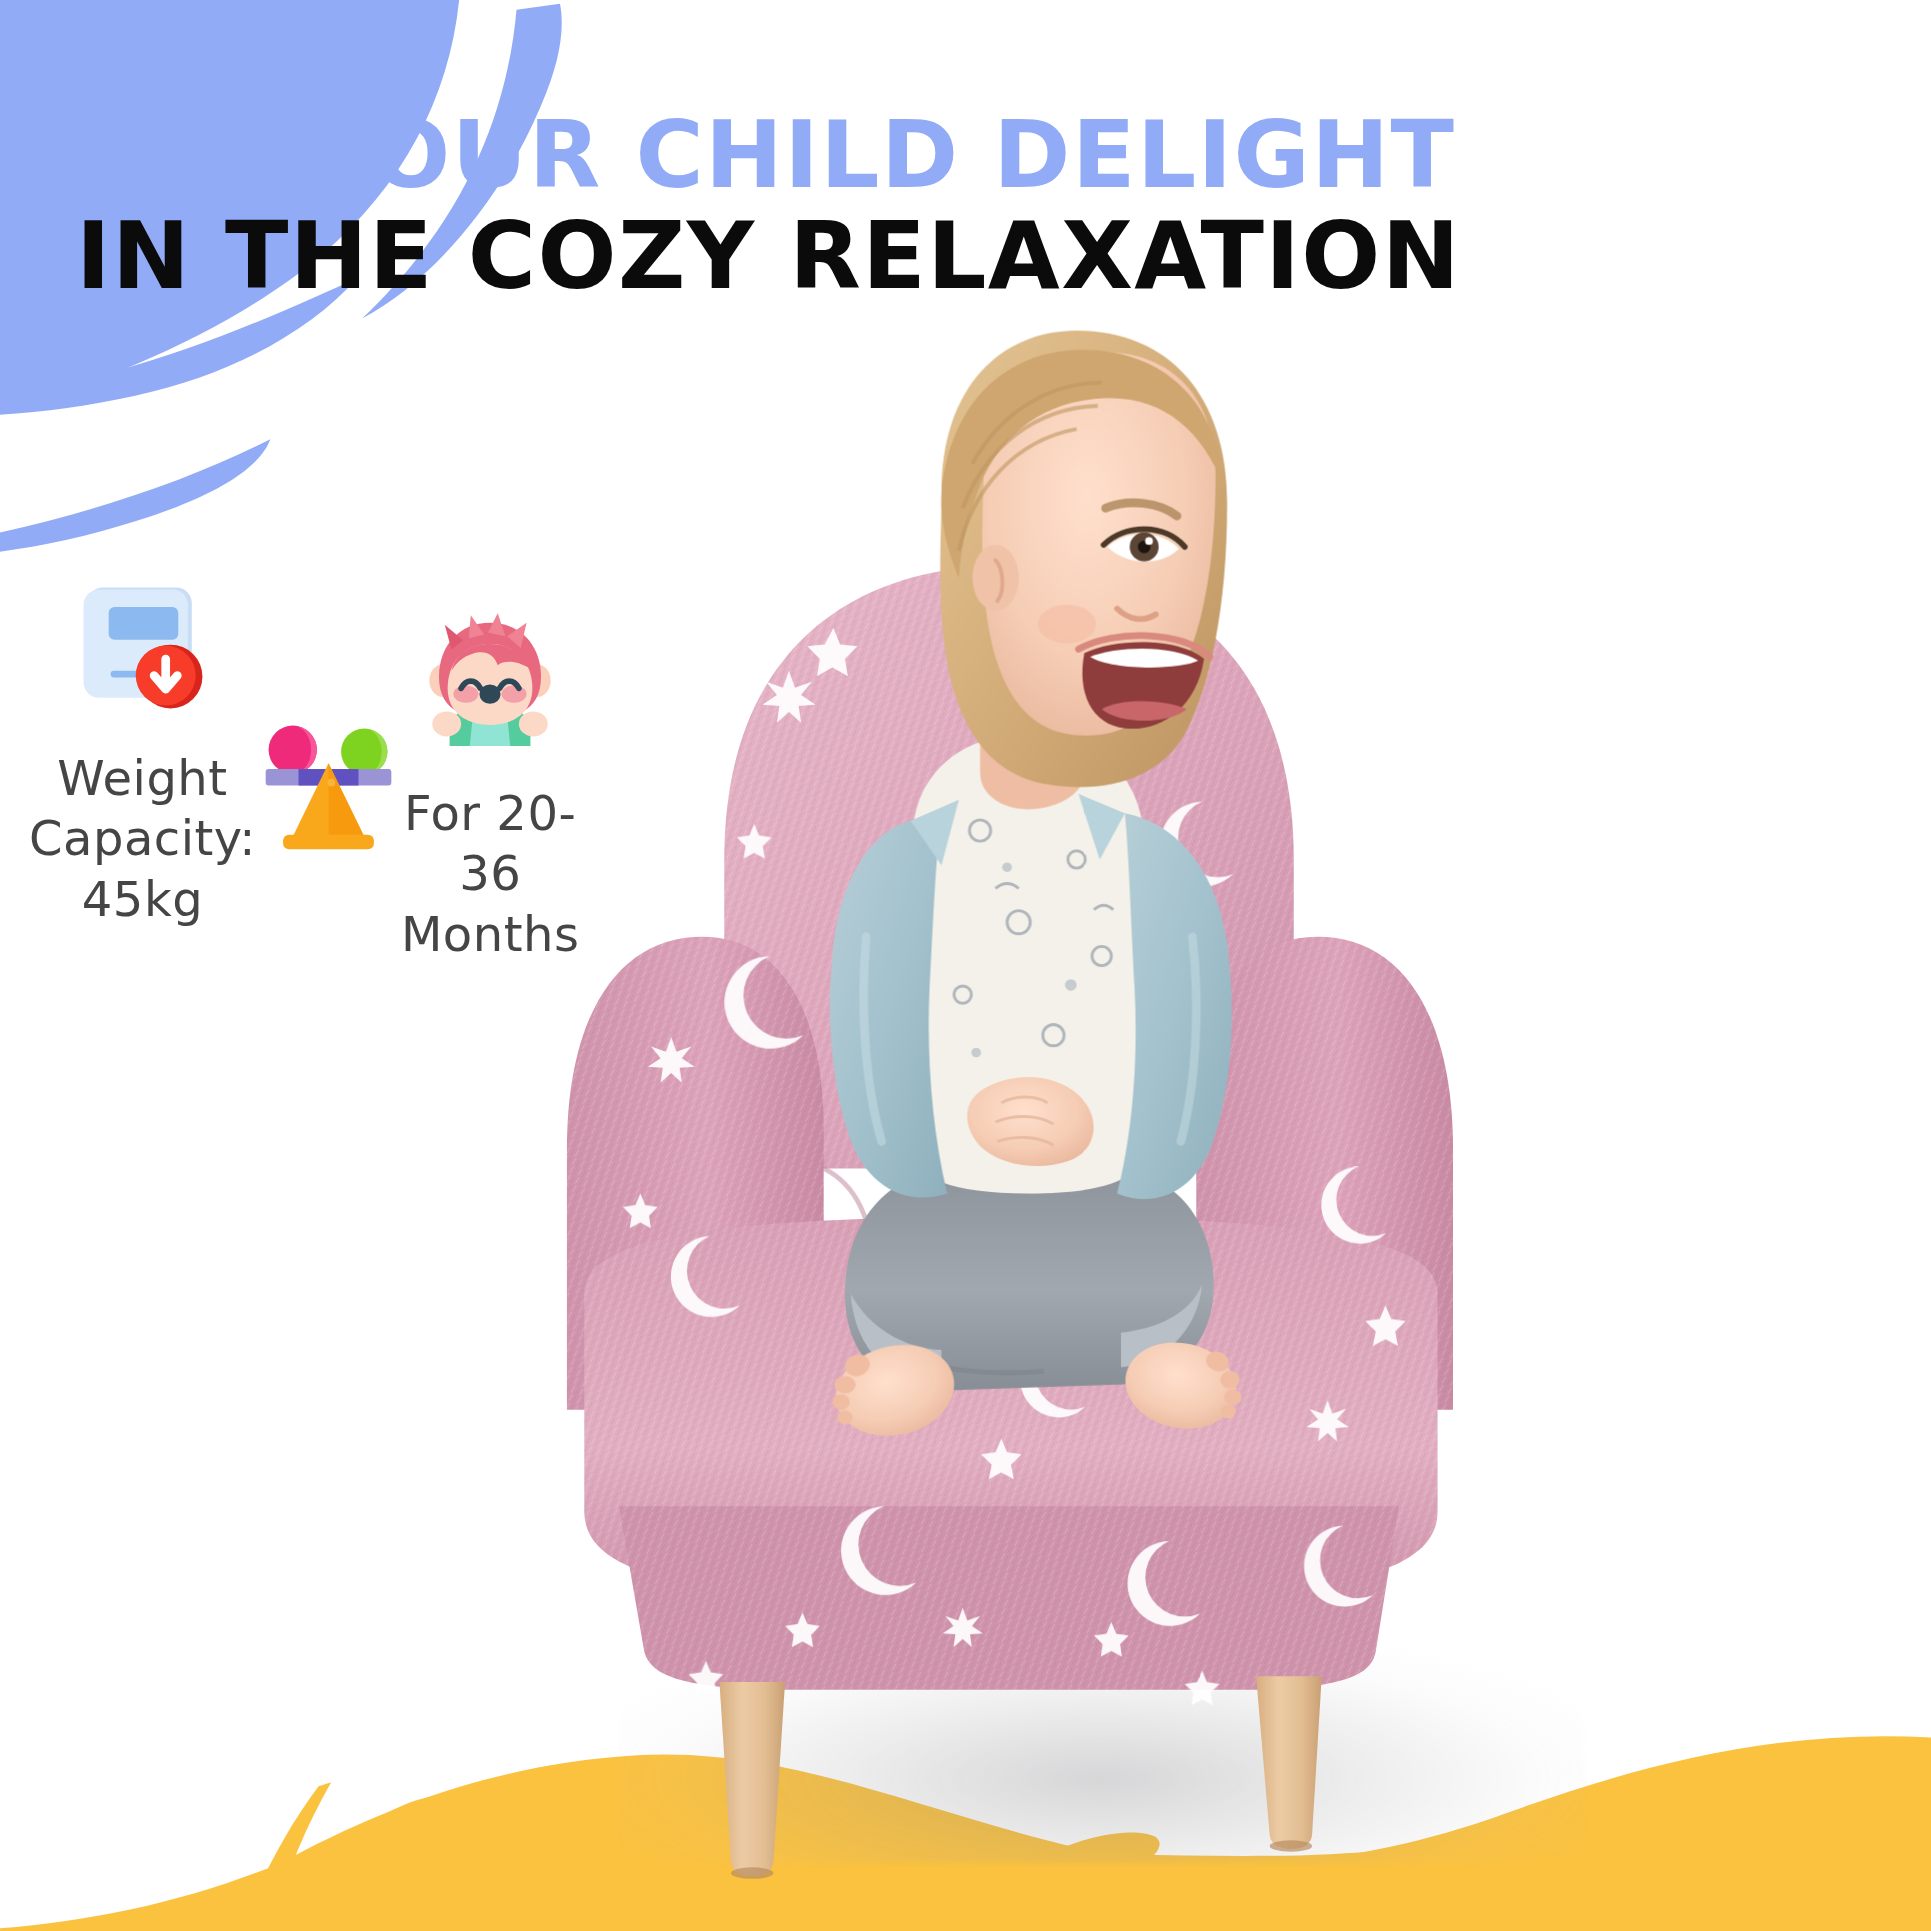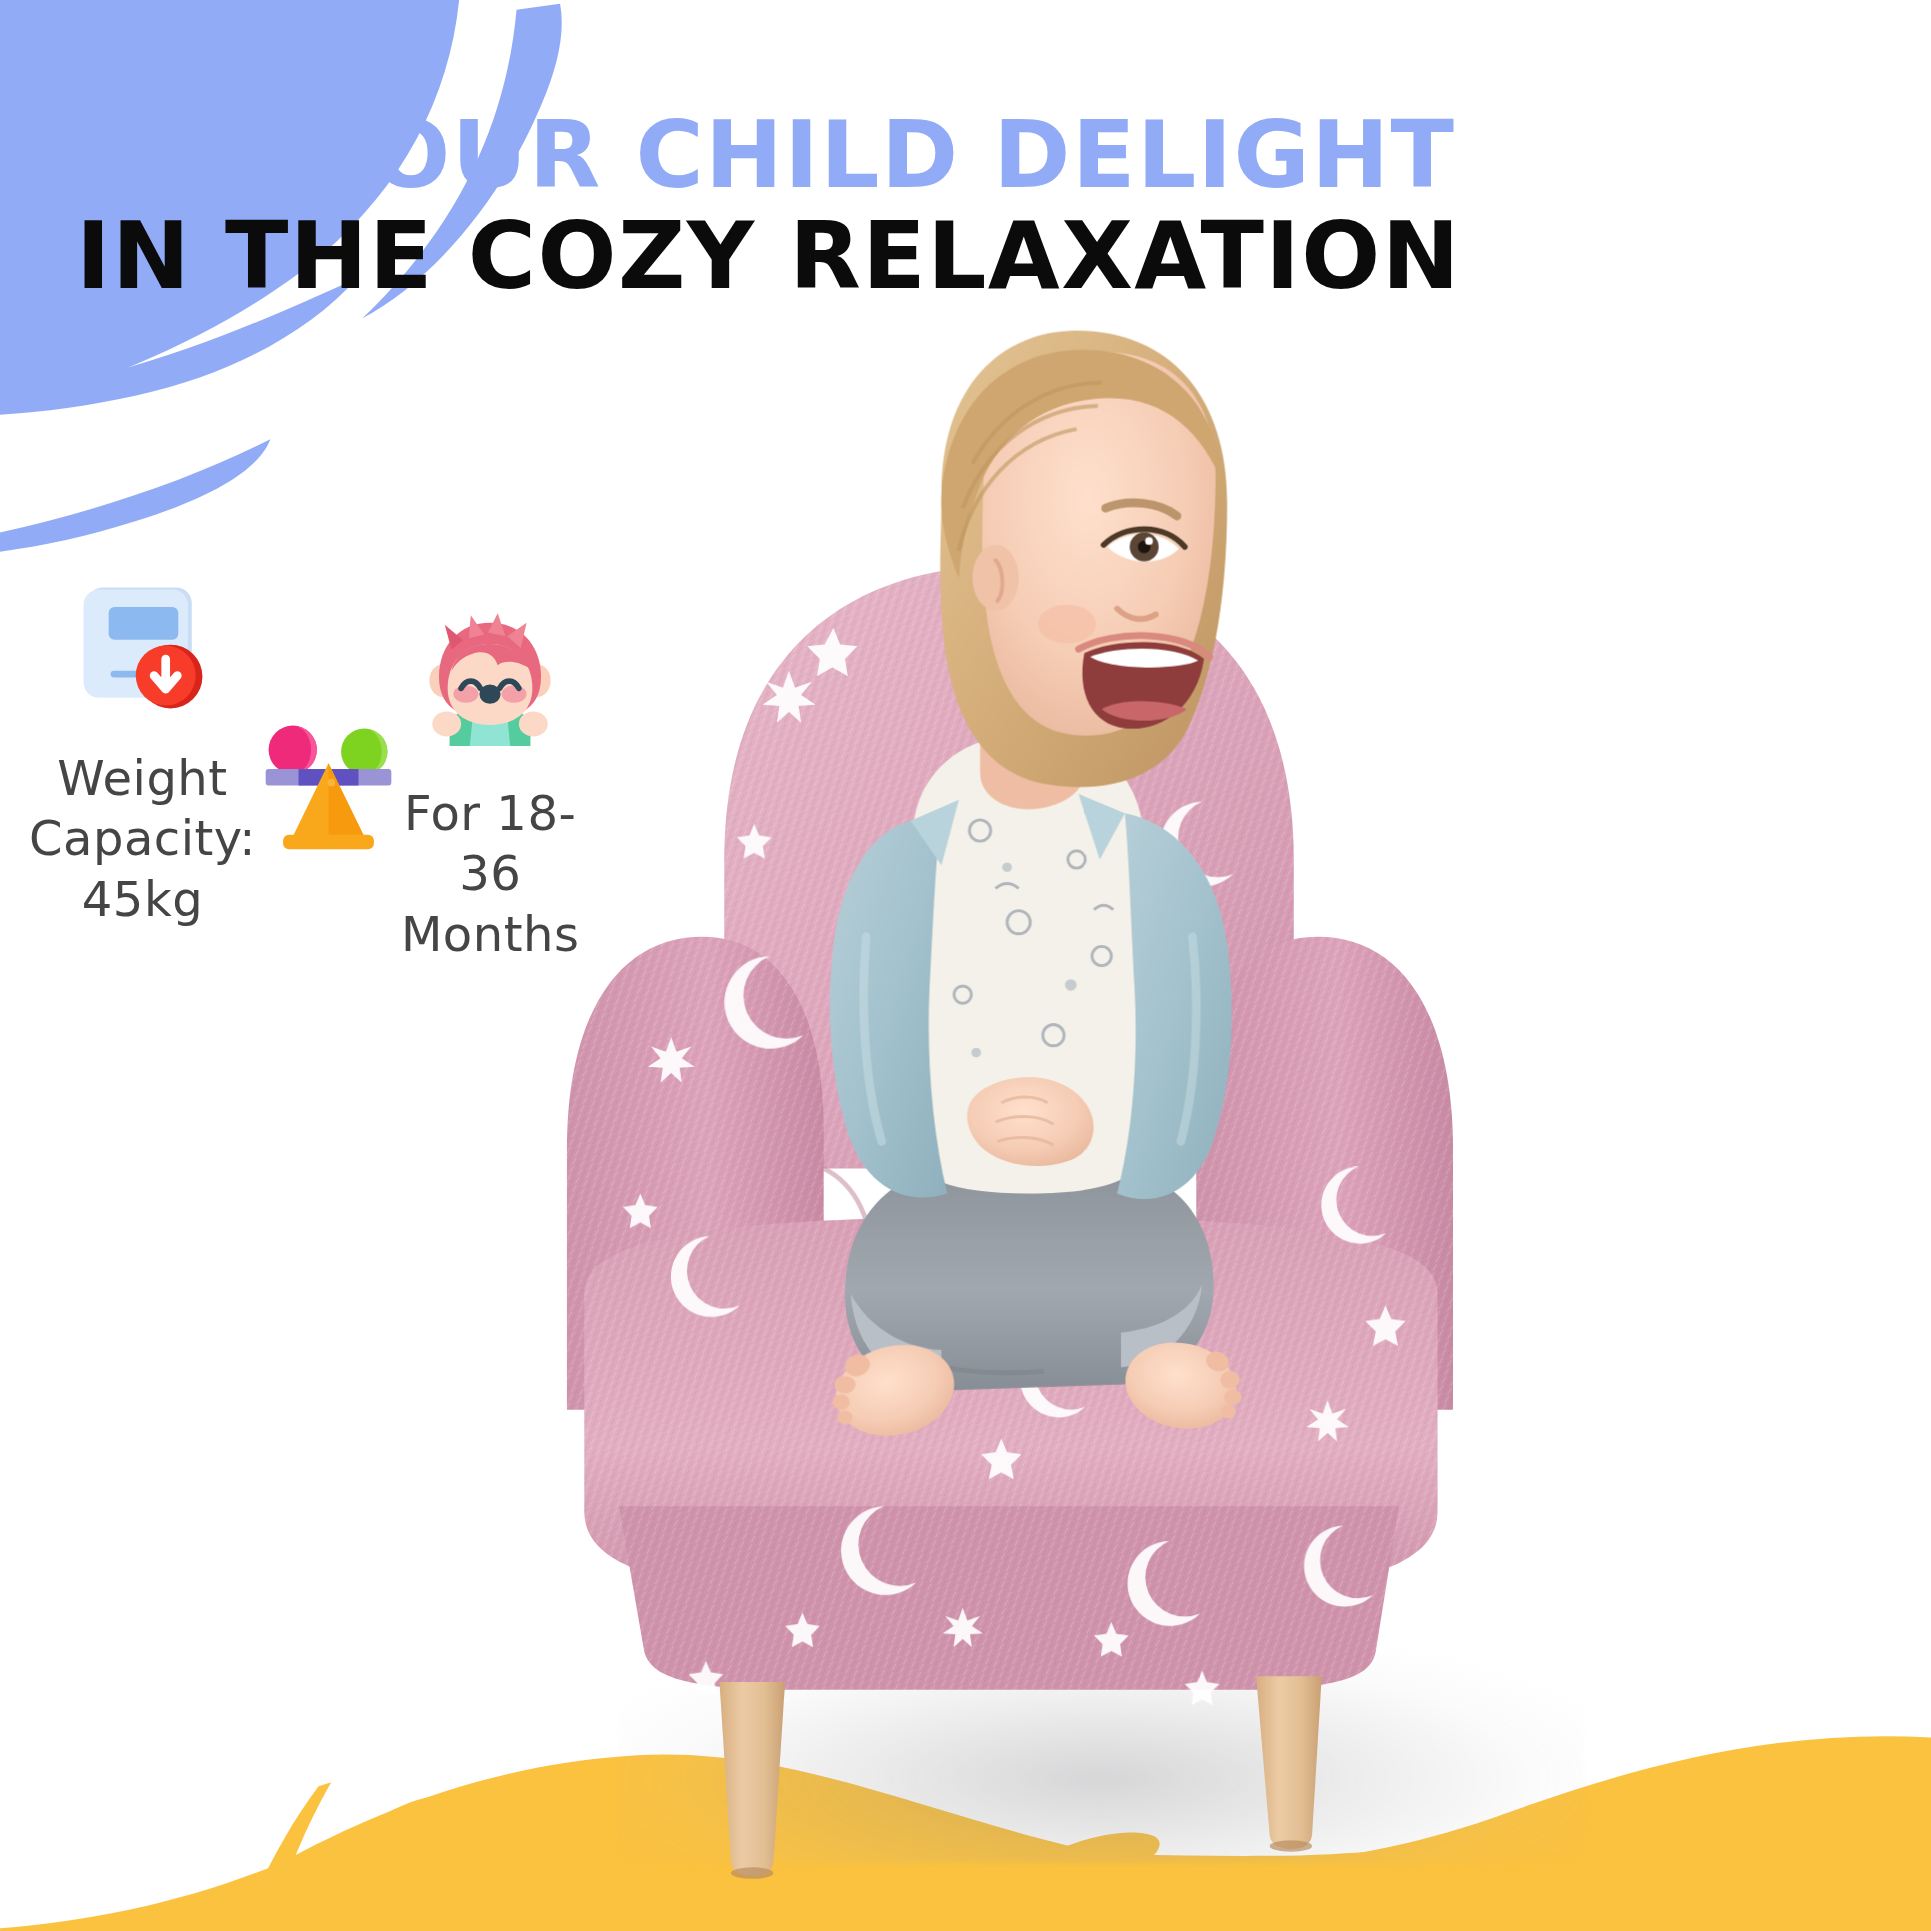--- a/index.html
+++ b/index.html
@@ -166,21 +166,21 @@
 
           <ellipse cx="55" cy="86" rx="13" ry="9" fill="#f4a0a8"></ellipse>
           <ellipse cx="105" cy="86" rx="13" ry="9" fill="#f4a0a8"></ellipse>
 
           <path d="M50 80 C55 70 65 70 70 80" stroke="#2f4858" stroke-width="6" fill="none" stroke-linecap="round"></path>
           <path d="M90 80 C95 70 105 70 110 80" stroke="#2f4858" stroke-width="6" fill="none" stroke-linecap="round"></path>
 
           <ellipse cx="80" cy="86" rx="11" ry="10" fill="#2f4858"></ellipse>
         </svg>
       </span>
-      <div class="feature-label">For 18-36
+      <div class="feature-label">For 20-36
 Months</div>
     </div>
 
   </div>
 
   <div class="floor-shadow"></div>
 
   <div class="product">
     <svg viewBox="0 0 1000 1640" aria-hidden="true">
       <defs>

